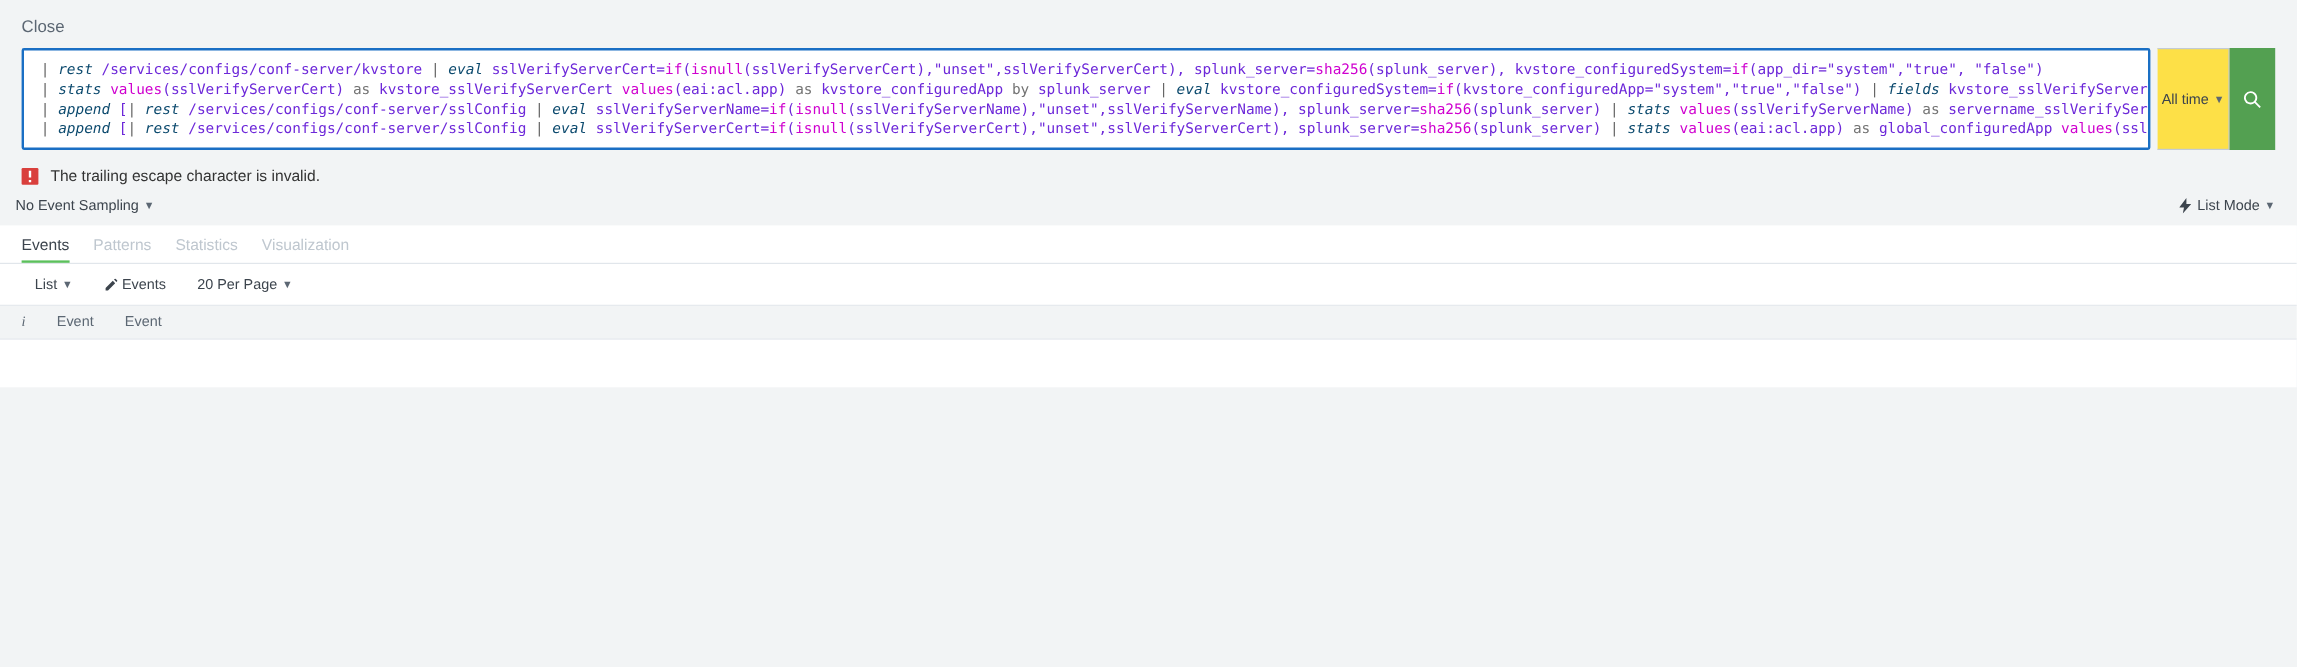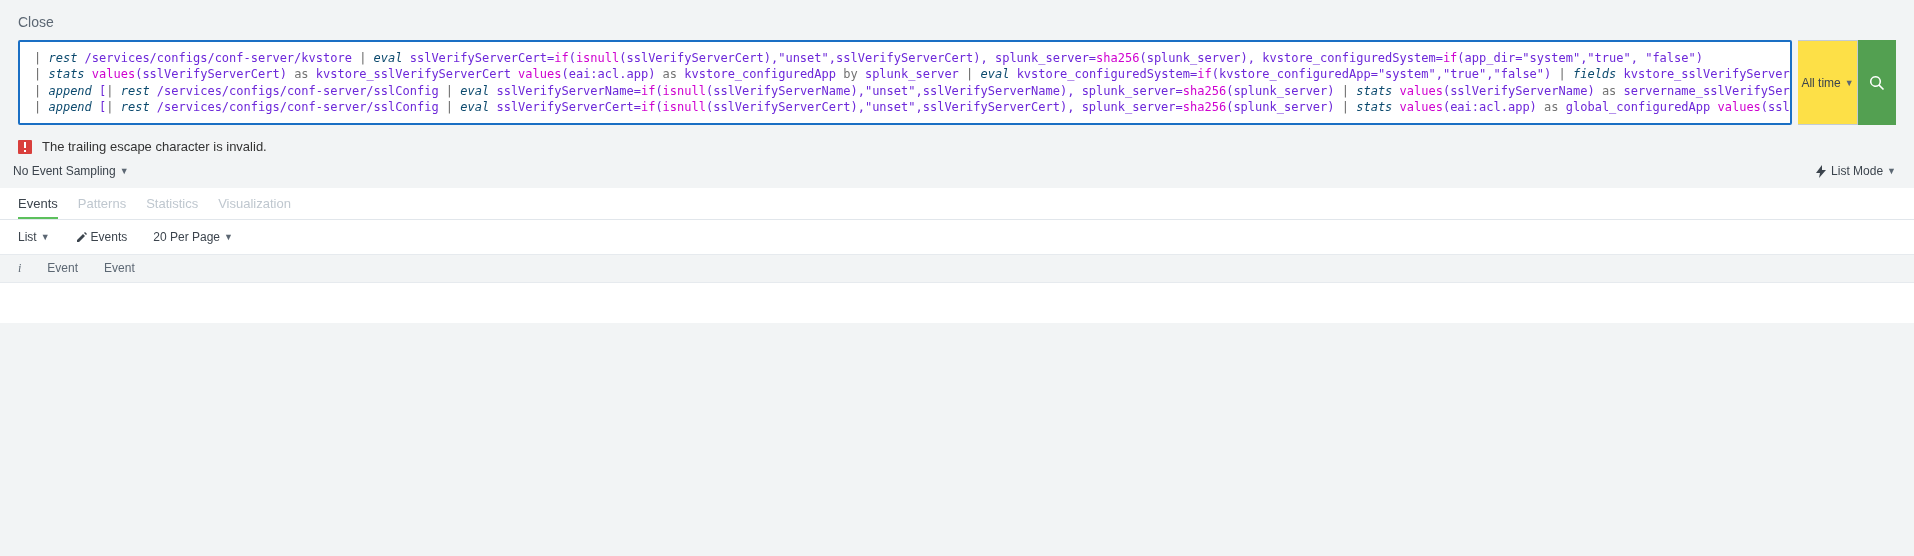--- a/index.html
+++ b/index.html
@@ -16,21 +16,21 @@
   .search-btn svg { fill:#fff; width:16px; height:16px; }
   .error-row { display:flex; align-items:center; gap:10px; padding:4px 18px 6px 18px; }
   .error-badge { width:14px; height:14px; background:#d93f3c; border-radius:1px; display:flex; align-items:center; justify-content:center; }
   .error-badge svg { fill:#fff; width:8px; height:10px; }
   .error-text { font-size:13px; color:#333; }
   .sampling-row { display:flex; justify-content:space-between; align-items:flex-start; padding:4px 18px 10px 13px; font-size:12px; color:#3c444d; }
   .sampling-row .left, .sampling-row .right { display:flex; align-items:center; gap:4px; cursor:pointer; }
   .tabs { display:flex; gap:20px; padding:0 18px; border-bottom:1px solid #e1e6eb; font-size:13px; background:#fff; }
   .tab { padding:8px 0 6px 0; color:#bfc7cf; cursor:default; }
   .tab.active { color:#3c444d; border-bottom:2px solid #5cc05c; }
-  .toolbar { display:flex; gap:26px; align-items:center; padding:10px 18px; font-size:12px; color:#3c444d; background:#fff; }
+  .toolbar { display:flex; gap:26px; align-items:center; padding:10px 18px; font-size:12px; color:#3c444d; background:#fff;margin-left:11px; }
   .toolbar .item { display:flex; align-items:center; gap:4px; cursor:pointer; }
   .table-head { display:flex; gap:26px; padding:6px 18px; background:#f2f4f5; border-top:1px solid #e6eaee; border-bottom:1px solid #e6eaee; font-size:12px; color:#5c6773; }
   .caret { font-size:9px; color:#5c6773; }
   
   .p { color:#666; } 
   .cmd { color:#0c4a6e;font-style:italic; } 
   .fn { color:#cf00cf; } 
   .kw { color:#737373; } 
   .nm { color:#6d28d9; }
   .bolt { width:11px; height:13px; }

